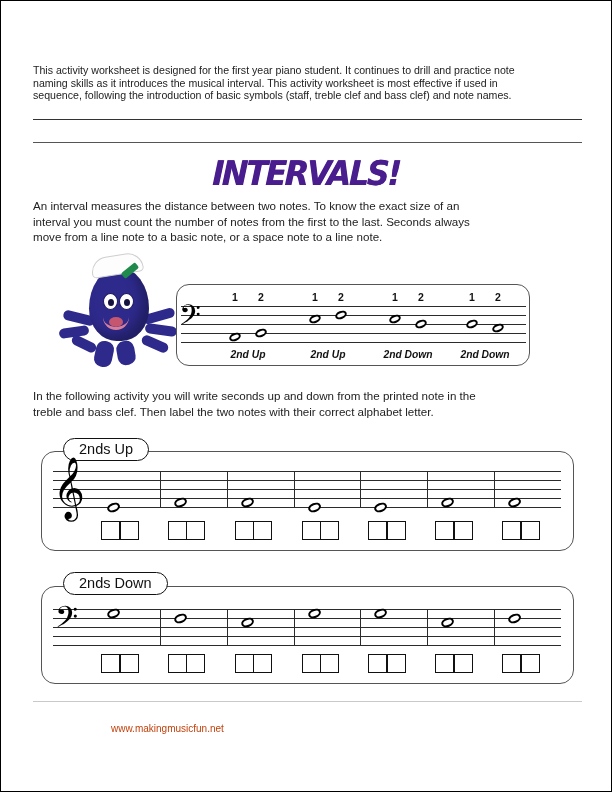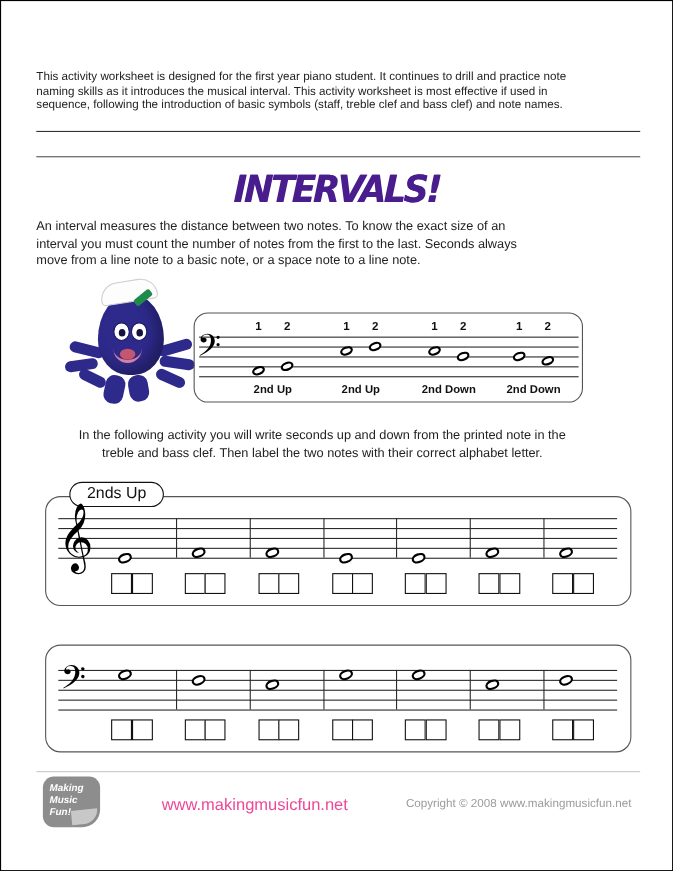--- a/index.html
+++ b/index.html
@@ -135,20 +135,21 @@
     color: #111;
     text-align: center;
     width: 14px;
   }
   .ex-labelrow {
     position: absolute;
     left: 180px;
     top: 348px;
     width: 345px;
     height: 14px;
+    font-style: italic;
   }
   .ex-label {
     position: absolute;
     font-size: 10.3px;
     font-weight: bold;
     color: #111;
     text-align: center;
     white-space: nowrap;
     transform: translateX(-50%);
   }
@@ -189,21 +190,20 @@
   
   .mid-instructions {
     position: absolute;
     left: 32px;
     top: 387px;
     width: 520px;
     font-size: 11.6px;
     line-height: 15.5px;
     color: #222;
     white-space: pre-line;
-    text-align: center;
   }
 
   
   .activity-box {
     position: absolute;
     border: 1.2px solid #555;
     border-radius: 14px;
     box-sizing: border-box;
   }
   .section-pill {
@@ -356,23 +356,22 @@
     width: 24px;
     height: 13px;
     background: #c8c8c8;
     border-radius: 0 0 14px 0;
     transform: rotate(-6deg);
   }
   .footer-site {
     position: absolute;
     left: 110px;
     top: 722px;
-    font-size: 15px;
-    color: #ec4899;
-    margin-left: 36px;
+    font-size: 10px;
+    color: #c2410c;
   }
   .footer-copy {
     position: absolute;
     left: 368px;
     top: 724px;
     font-size: 10.6px;
     color: #9b9b9b;
   }
 </style>
 </head>
@@ -477,20 +476,21 @@
       <div class="note" style="left: 254.571px; top: 31.7px;"></div>
       <div class="barline" style="left: 307.429px; top: 0px; height: 36px;"></div>
       <div class="note" style="left: 321.429px; top: 31.7px;"></div>
       <div class="barline" style="left: 374.286px; top: 0px; height: 36px;"></div>
       <div class="note" style="left: 388.286px; top: 27.2px;"></div>
       <div class="barline" style="left: 441.143px; top: 0px; height: 36px;"></div>
       <div class="note" style="left: 455.143px; top: 27.2px;"></div>
     </div>
 
   <div class="activity-box" style="left:40px; top:585px; width:533px; height:98px;"></div>
+  <div class="section-pill" style="left:62px; top:571px;">2nds Down</div>
 
   <div class="staff" id="staff-1" style="left:52px; top:608px; width:508px; height:36px;">
     <div class="ln" style="top:0px;  width:508px;"></div>
     <div class="ln" style="top:9px;  width:508px;"></div>
     <div class="ln" style="top:18px; width:508px;"></div>
     <div class="ln" style="top:27px; width:508px;"></div>
     <div class="ln" style="top:36px; width:508px;"></div>
     <div class="bass-clef" style="left:2px; top:-6px; font-size:36px;">𝄢</div>
   <div class="note" style="left: 54px; top: 0.2px;"></div>
       <div class="barline" style="left: 106.857px; top: 0px; height: 36px;"></div>
@@ -501,30 +501,21 @@
       <div class="note" style="left: 254.571px; top: 0.2px;"></div>
       <div class="barline" style="left: 307.429px; top: 0px; height: 36px;"></div>
       <div class="note" style="left: 321.429px; top: 0.2px;"></div>
       <div class="barline" style="left: 374.286px; top: 0px; height: 36px;"></div>
       <div class="note" style="left: 388.286px; top: 9.2px;"></div>
       <div class="barline" style="left: 441.143px; top: 0px; height: 36px;"></div>
       <div class="note" style="left: 455.143px; top: 4.7px;"></div>
     </div>
 
   <div class="footer-rule"></div>
-  <div class="logo">
-    <div class="logo-text">
-      <div>Making</div>
-      <div>Music</div>
-      <div>Fun!</div>
-    </div>
-    <div class="logo-swoosh"></div>
-  </div>
   <div class="footer-site">www.makingmusicfun.net</div>
-  <div class="footer-copy">Copyright © 2008 www.makingmusicfun.net</div>
 
 <div class="ansbox" style="left: 100px; top: 520px;"></div>
     <div class="ansbox" style="left: 118.5px; top: 520px;"></div>
     <div class="ansbox" style="left: 166.857px; top: 520px;"></div>
     <div class="ansbox" style="left: 185.357px; top: 520px;"></div>
     <div class="ansbox" style="left: 233.714px; top: 520px;"></div>
     <div class="ansbox" style="left: 252.214px; top: 520px;"></div>
     <div class="ansbox" style="left: 300.571px; top: 520px;"></div>
     <div class="ansbox" style="left: 319.071px; top: 520px;"></div>
     <div class="ansbox" style="left: 367.429px; top: 520px;"></div>

